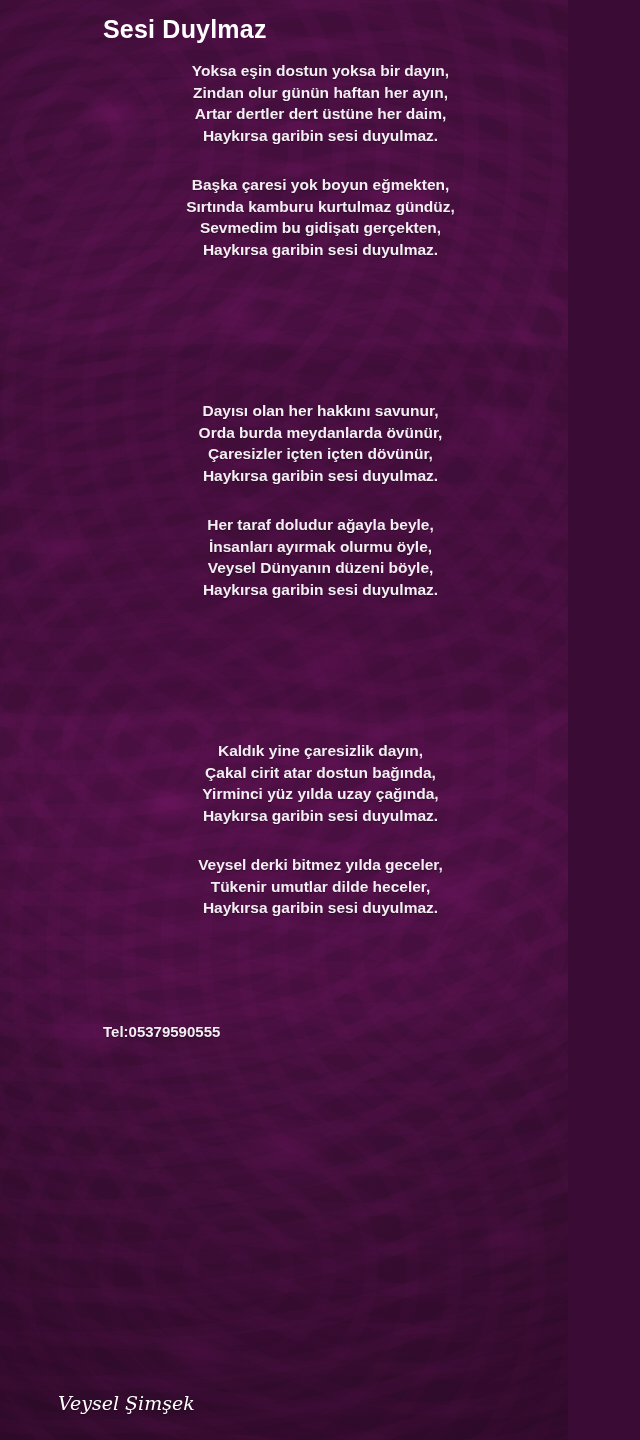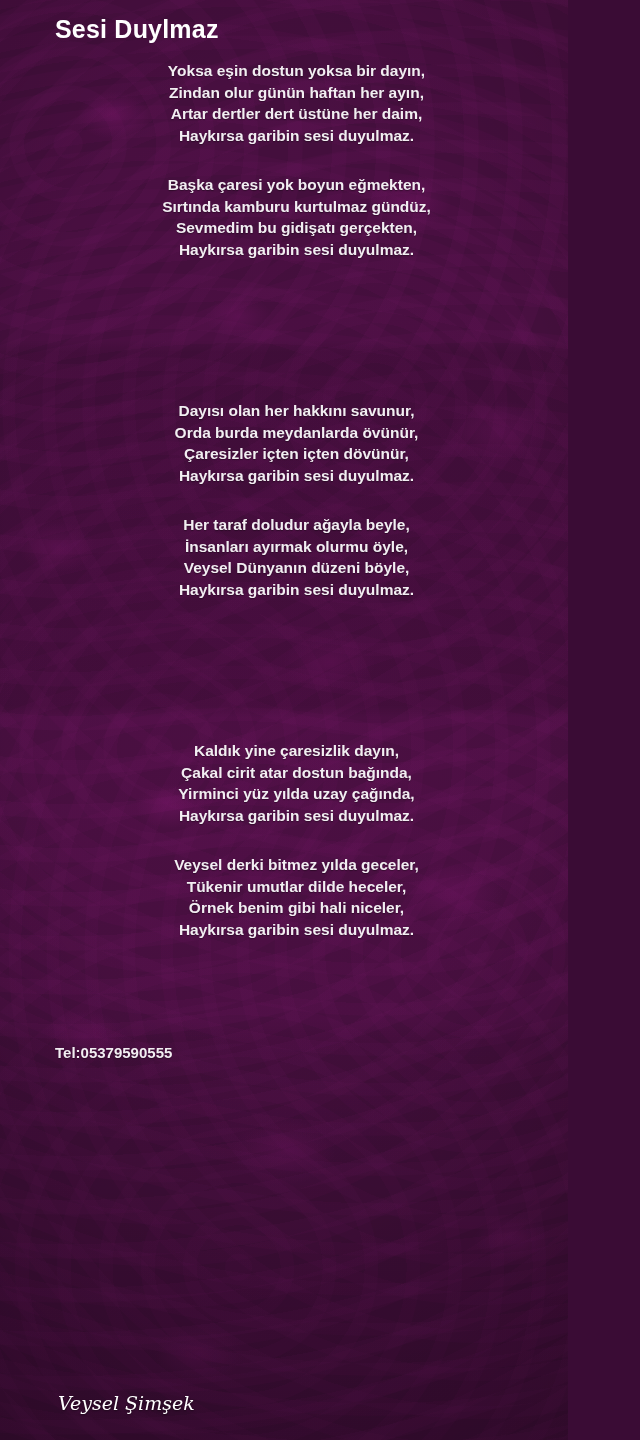--- a/index.html
+++ b/index.html
@@ -14,20 +14,21 @@
     overflow: hidden;
   }
 
   .poem-card {
     position: relative;
     width: 568px;
     height: 1440px;
     box-sizing: border-box;
     background-color: #a21caf;
     overflow: hidden;
+    padding-left: 48px;
   }
 
   
   .bg-pattern {
     position: absolute;
     inset: 0;
     background-color: #440f3d;
     background-image:
       radial-gradient(ellipse 52px 34px at 20% 8%, rgba(120,22,104,0.55) 0%, rgba(120,22,104,0) 70%),
       radial-gradient(ellipse 60px 40px at 72% 14%, rgba(120,22,104,0.45) 0%, rgba(120,22,104,0) 70%),
@@ -176,21 +177,20 @@
     <div class="stanza">
       <div class="verse-line">Kaldık yine çaresizlik dayın,</div>
       <div class="verse-line">Çakal cirit atar dostun bağında,</div>
       <div class="verse-line">Yirminci yüz yılda uzay çağında,</div>
       <div class="verse-line">Haykırsa garibin sesi duyulmaz.</div>
     </div>
 
     <div class="stanza">
       <div class="verse-line">Veysel derki bitmez yılda geceler,</div>
       <div class="verse-line">Tükenir umutlar dilde heceler,</div>
-      <div class="verse-line">Örnek benim gibi hali niceler,</div>
       <div class="verse-line">Haykırsa garibin sesi duyulmaz.</div>
     </div>
 
     <div class="gap-md"></div>
 
     <div class="contact">Tel:05379590555</div>
   </div>
 
   <div class="author">Veysel Şimşek</div>
 </div>

